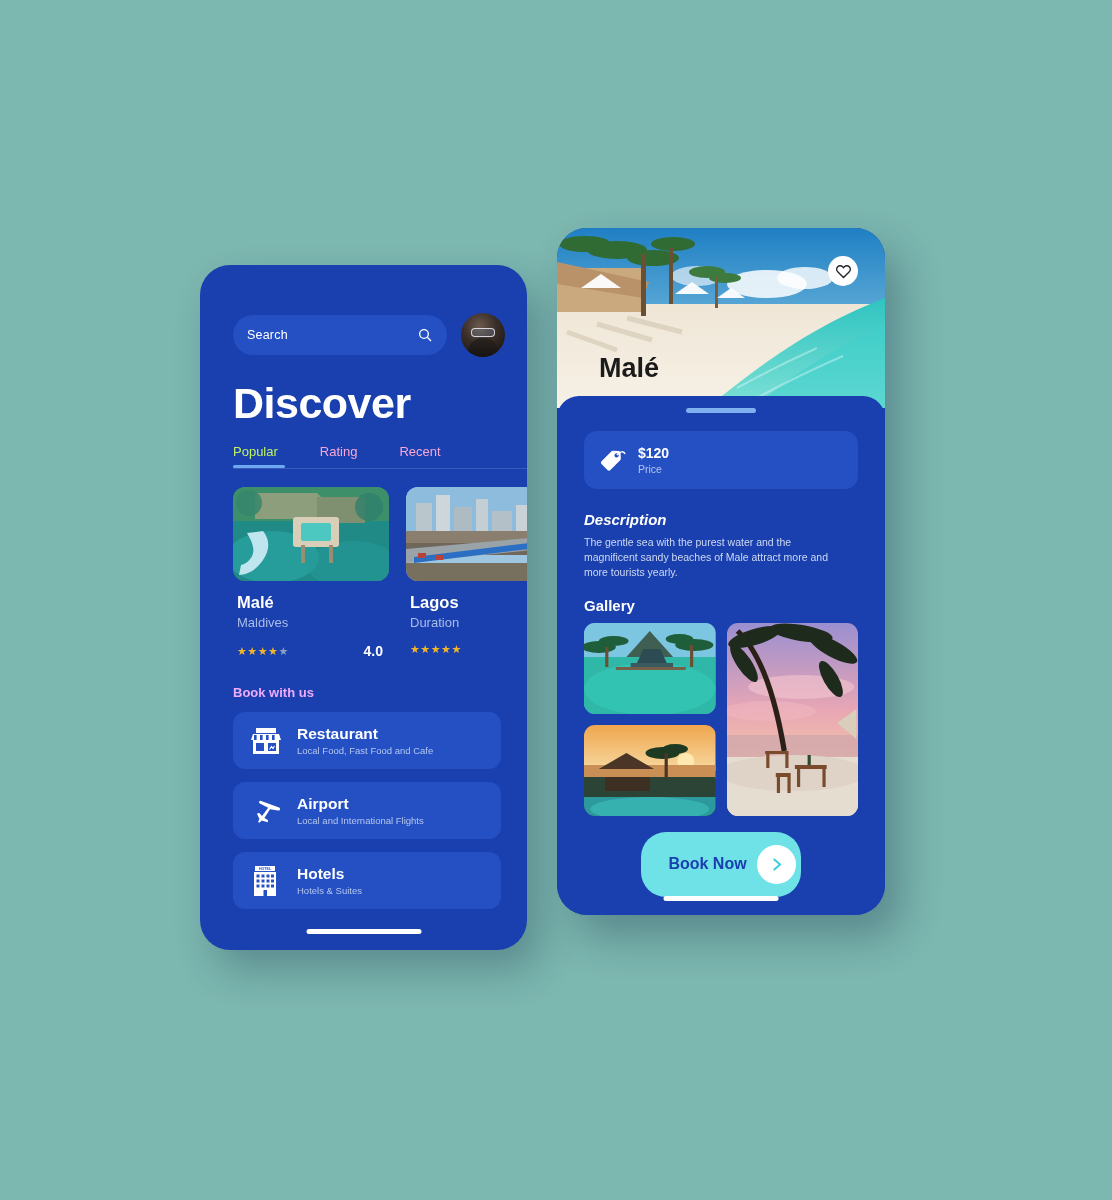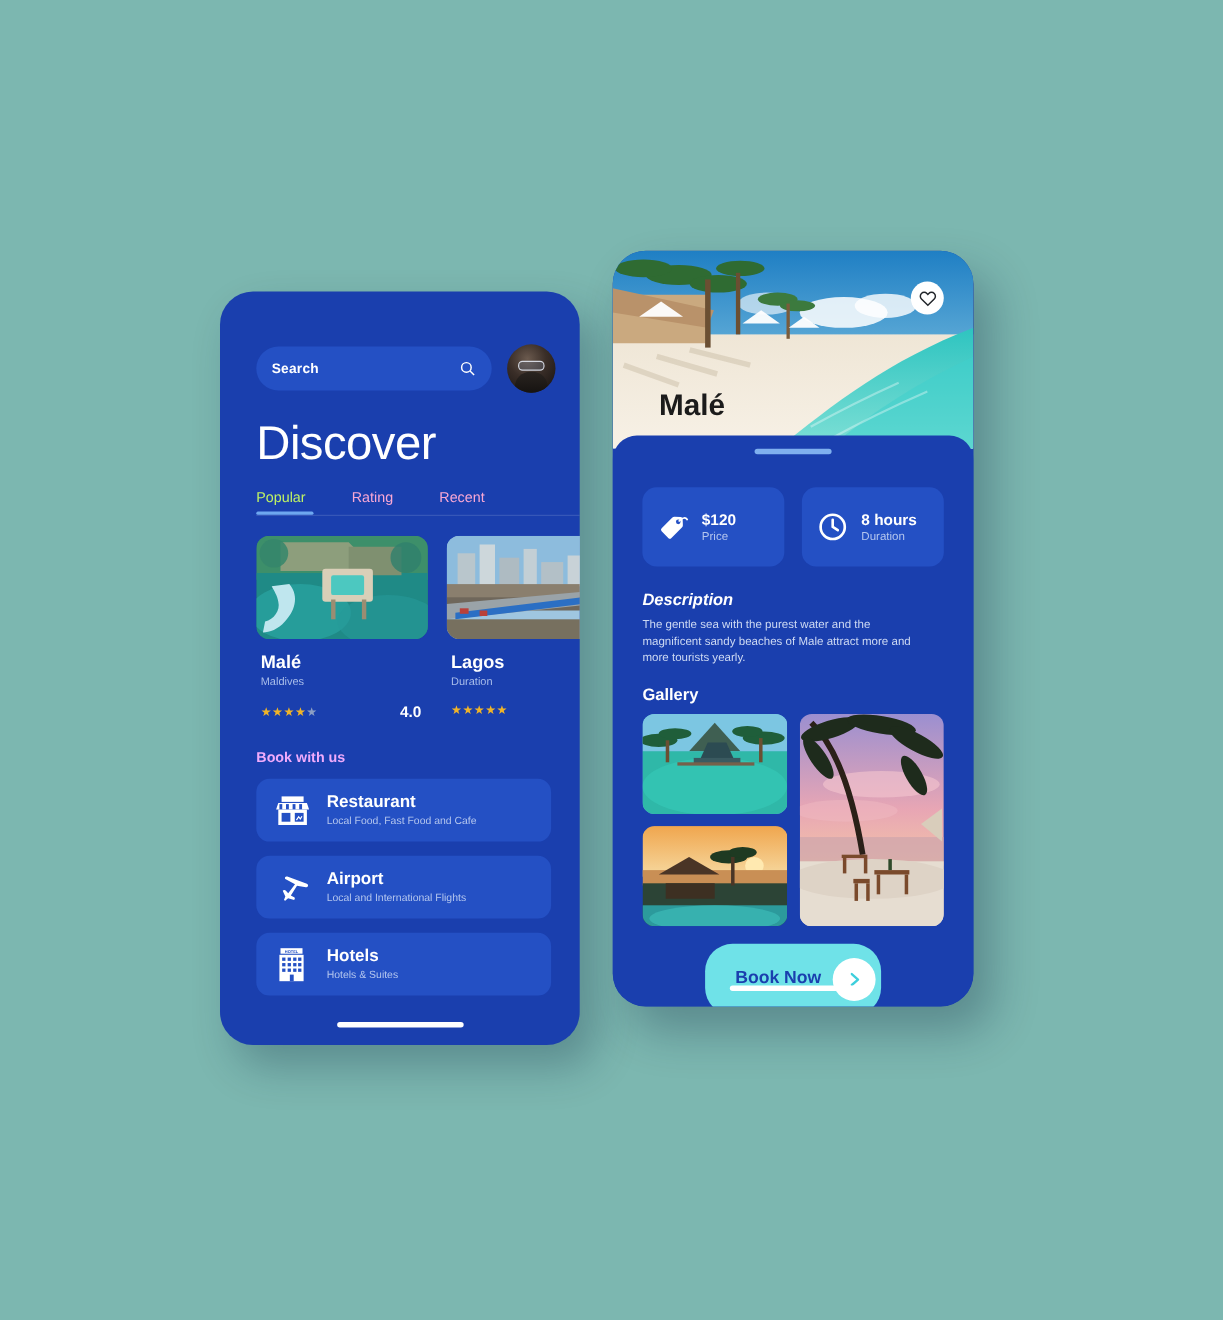--- a/index.html
+++ b/index.html
@@ -32,40 +32,40 @@
 
   
   .topbar {
     display:flex; align-items:center; gap:14px;
     padding:48px 22px 0 33px;
   }
   .search {
     flex:1; height:40px; background:#2450c4; border-radius:20px;
     display:flex; align-items:center; padding:0 14px;
   }
-  .search-text { color:#ffffff; font-size:12.5px; font-weight:bold; letter-spacing:.2px; }
+  .search-text { color:#ffffff; font-size:12.5px; font-weight:normal; letter-spacing:.2px; }
   .search-ico { margin-left:auto; width:16px; height:16px; }
   .avatar {
     width:44px; height:44px; border-radius:50%;
     background:radial-gradient(circle at 42% 30%, #6b5a4e 0%, #3a2e28 42%, #14100e 100%);
     position:relative; overflow:hidden; flex:none;
   }
   .avatar::before{
     content:""; position:absolute; left:50%; top:56%; width:30px; height:28px;
     transform:translateX(-50%); border-radius:14px 14px 4px 4px;
     background:linear-gradient(180deg,#2a2420,#0d0b0a);
   }
   .avatar::after{
     content:""; position:absolute; left:50%; top:34%; width:22px; height:7px;
     transform:translateX(-50%);
     border:1.6px solid rgba(225,230,240,.9); border-radius:4px;
     background:rgba(120,140,170,.25);
   }
   .title {
-    color:#fff; font-size:43px; font-weight:400; letter-spacing:-.5px;
+    color:#fff; font-size:43px; font-weight:700; letter-spacing:-.5px;
     padding:22px 0 0 33px;
   }
   .tabs {
     display:flex; gap:42px; padding:16px 0 0 33px; position:relative;
   }
   .tab { color:#f9a8d4; font-size:13px; padding-bottom:9px; }
   .tab.active { color:#bef264; font-weight:500; }
   .tab.active::after{
     content:""; position:absolute; left:33px; bottom:0; width:52px; height:3px;
     background:#6ea8f0; border-radius:2px;
@@ -73,21 +73,21 @@
   .tabs-rule {
     height:1px; background:rgba(255,255,255,.14); margin:0 0 0 33px;
   }
 
   .cards {
     display:flex; gap:17px; padding:18px 0 0 33px;
   }
   .card { width:156px; flex:none; border-radius:14px; background:transparent; }
   .card-img { width:156px; height:94px; border-radius:12px; overflow:hidden; position:relative; }
   .card-name { color:#fff; font-size:16.5px; font-weight:bold; padding:12px 0 0 4px; }
-  .card-sub { color:#a9bdea; font-size:10px; padding:3px 0 0 4px; }
+  .card-sub { color:#a9bdea; font-size:13px; padding:3px 0 0 4px; }
   .card-rate { display:flex; align-items:center; padding:13px 6px 0 4px; }
   .stars { letter-spacing:.5px; font-size:11px; }
   .star-on { color:#f0b429; }
   .star-off { color:#8b9ec4; }
   .rate-val { margin-left:auto; color:#fff; font-size:14px; font-weight:bold; }
 
   .sect-h { color:#f0abfc; font-size:13px; font-weight:bold; padding:26px 0 0 33px; }
   .srv-list { padding:12px 26px 0 33px; display:flex; flex-direction:column; gap:13px; }
   .srv {
     height:57px; background:#2450c4; border-radius:12px;
@@ -114,22 +114,22 @@
     display:flex; align-items:center; justify-content:center;
   }
   .sheet {
     position:absolute; left:0; right:0; top:168px; bottom:0;
     background:#1a3fae; border-radius:22px 22px 30px 30px; padding-top:12px;
   }
   .grabber { width:70px; height:5px; border-radius:3px; background:#7fb0ef; margin:0 auto; }
 
   .chips { display:flex; gap:16px; padding:18px 27px 0 27px; }
   .chip {
-    flex:1; height:72px; background:#2450c4; border-radius:13px;
-    display:flex; align-items:center; gap:12px; padding:0 14px;margin-top:12px;
+    flex:1; height:58px; background:#2450c4; border-radius:13px;
+    display:flex; align-items:center; gap:12px; padding:0 14px;
   }
   .chip-ico { width:28px; height:28px; flex:none; }
   .chip-v { color:#fff; font-size:14px; font-weight:bold; line-height:1.15; }
   .chip-l { color:#b3c5ee; font-size:10.5px; margin-top:1px; }
 
   .d-h { color:#fff; font-size:15px; font-weight:bold; padding:22px 0 0 27px;font-style:italic; }
   .d-b { color:#cdd9f3; font-size:10.5px; line-height:1.42; padding:7px 50px 0 27px; }
   .g-h { color:#fff; font-size:15px; font-weight:bold; padding:17px 0 0 27px; }
 
   .gallery { display:flex; gap:11px; padding:9px 27px 0 27px; }
@@ -376,30 +376,20 @@
           <svg class="chip-ico" viewBox="0 0 28 28">
             <path d="M3.5 15.2 13 5.7a3 3 0 0 1 2.2-.9l5.5.2a2 2 0 0 1 1.9 1.9l.2 5.5a3 3 0 0 1-.9 2.2l-9.5 9.5a2 2 0 0 1-2.9 0L3.5 18a2 2 0 0 1 0-2.8z" fill="#fff"></path>
             <circle cx="18.6" cy="9.4" r="2.1" fill="#2450c4"></circle>
             <path d="M19 9c3-4 7-4 8-1" stroke="#fff" stroke-width="1.5" fill="none"></path>
           </svg>
           <div>
             <div class="chip-v">$120</div>
             <div class="chip-l">Price</div>
           </div>
         </div>
-        <div class="chip">
-          <svg class="chip-ico" viewBox="0 0 28 28">
-            <circle cx="14" cy="14" r="11" fill="none" stroke="#fff" stroke-width="2.4"></circle>
-            <path d="M14 7.5V14l4.6 3" stroke="#fff" stroke-width="2.4" fill="none" stroke-linecap="round"></path>
-          </svg>
-          <div>
-            <div class="chip-v">8 hours</div>
-            <div class="chip-l">Duration</div>
-          </div>
-        </div>
       </div>
 
       <div class="d-h">Description</div>
       <div class="d-b">The gentle sea with the purest water and the magnificent sandy beaches of Male attract more and more tourists yearly.</div>
 
       <div class="g-h">Gallery</div>
 
       <div class="gallery">
         <div class="g-left">
           <div class="g-a">

